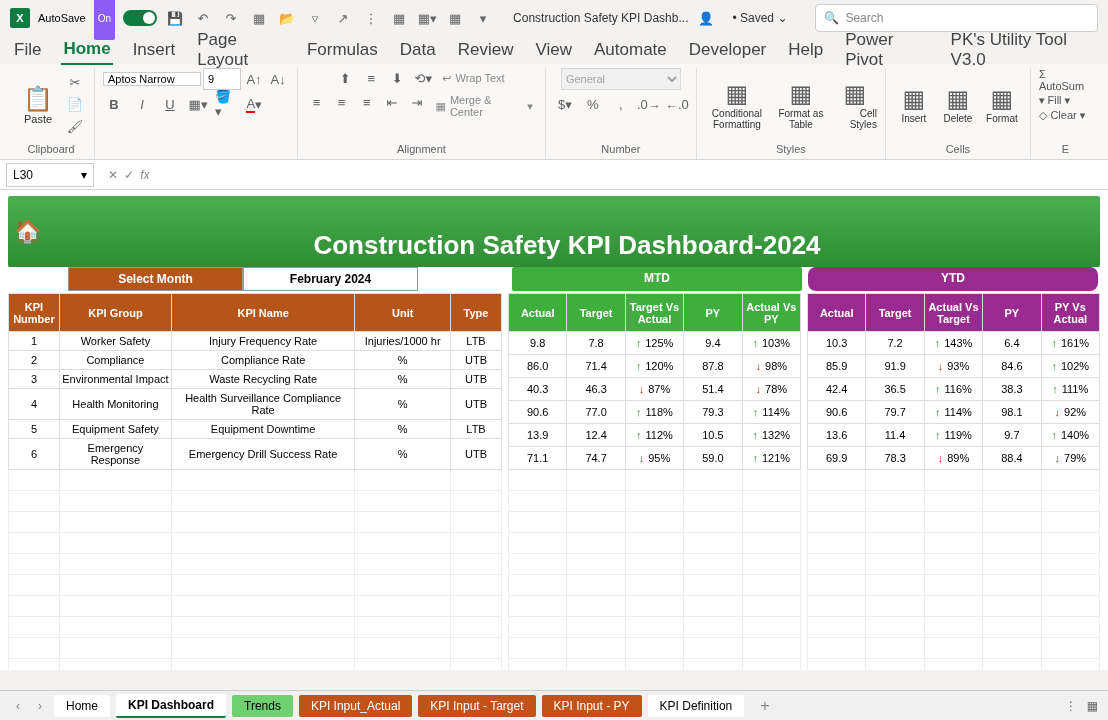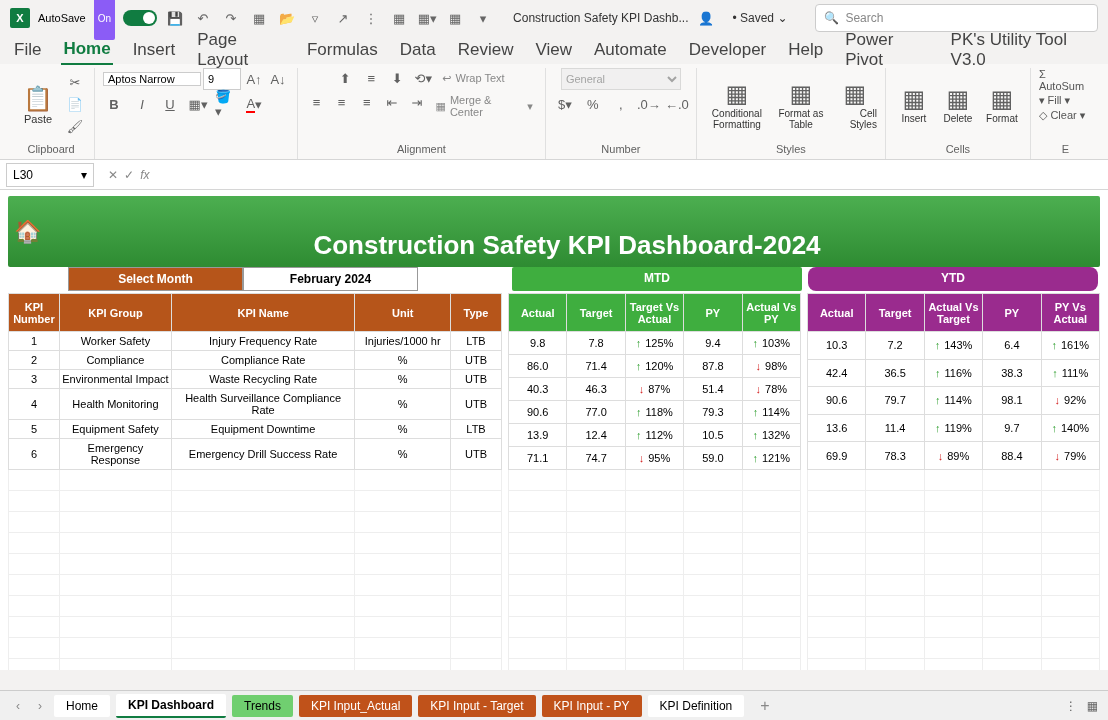--- a/index.html
+++ b/index.html
@@ -566,20 +566,31 @@
     <td>7.2</td>
     <td>
               <div class="pct-cell"><span class="arrow-up">↑</span> 143%</div>
             </td>
     <td>6.4</td>
     <td>
               <div class="pct-cell"><span class="arrow-up">↑</span> 161%</div>
             </td>
           </tr>
           <tr>
+    <td>85.9</td>
+    <td>91.9</td>
+    <td>
+              <div class="pct-cell"><span class="arrow-down">↓</span> 93%</div>
+            </td>
+    <td>84.6</td>
+    <td>
+              <div class="pct-cell"><span class="arrow-up">↑</span> 102%</div>
+            </td>
+          </tr>
+          <tr>
     <td>42.4</td>
     <td>36.5</td>
     <td>
               <div class="pct-cell"><span class="arrow-up">↑</span> 116%</div>
             </td>
     <td>38.3</td>
     <td>
               <div class="pct-cell"><span class="arrow-up">↑</span> 111%</div>
             </td>
           </tr>

